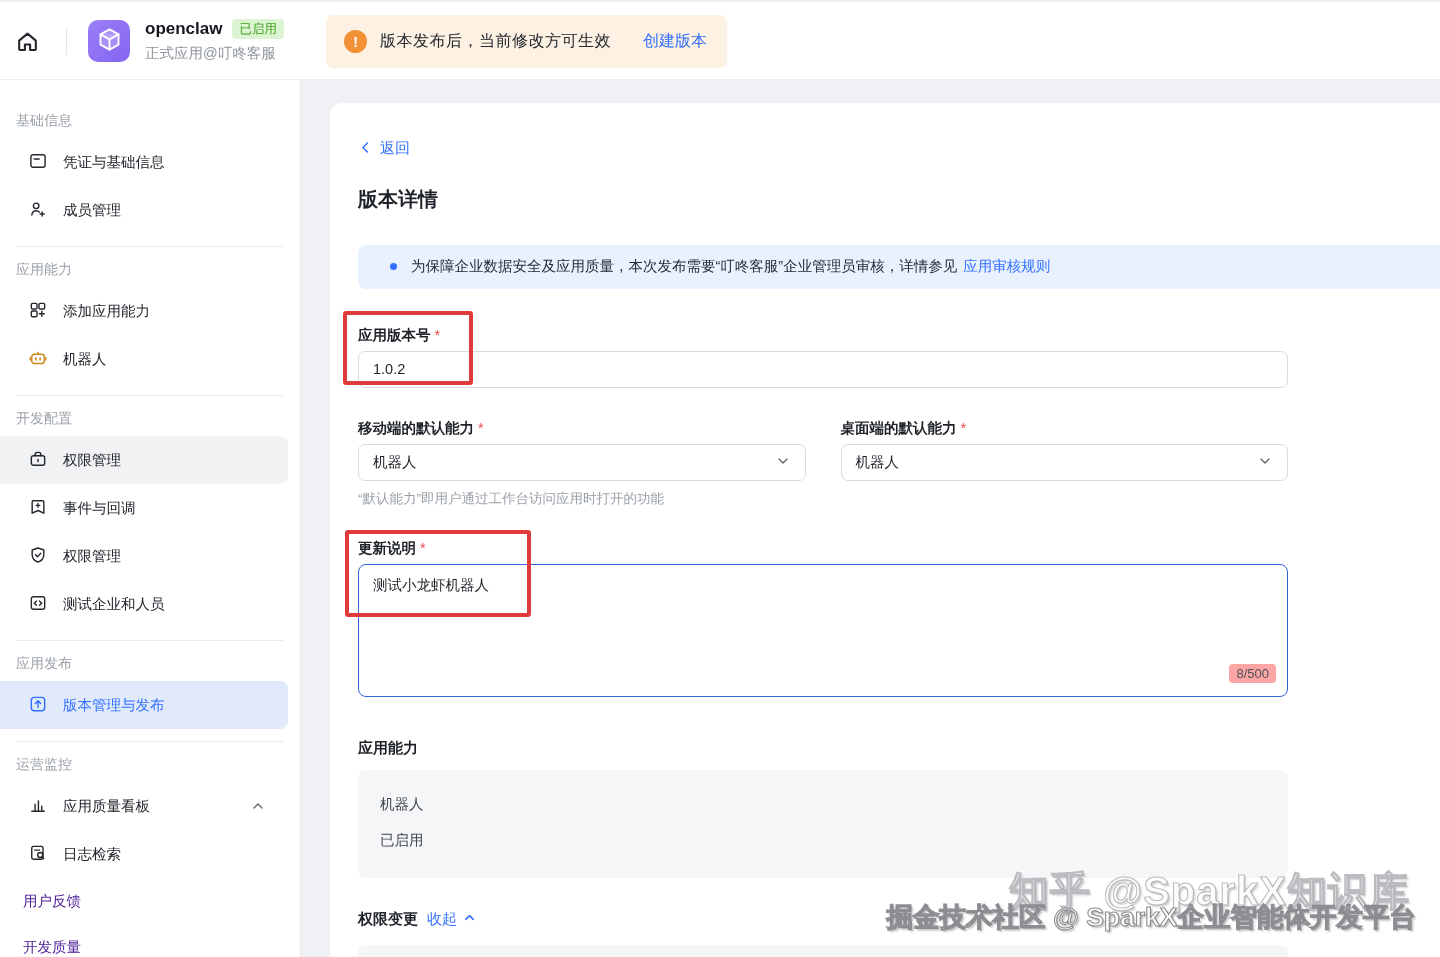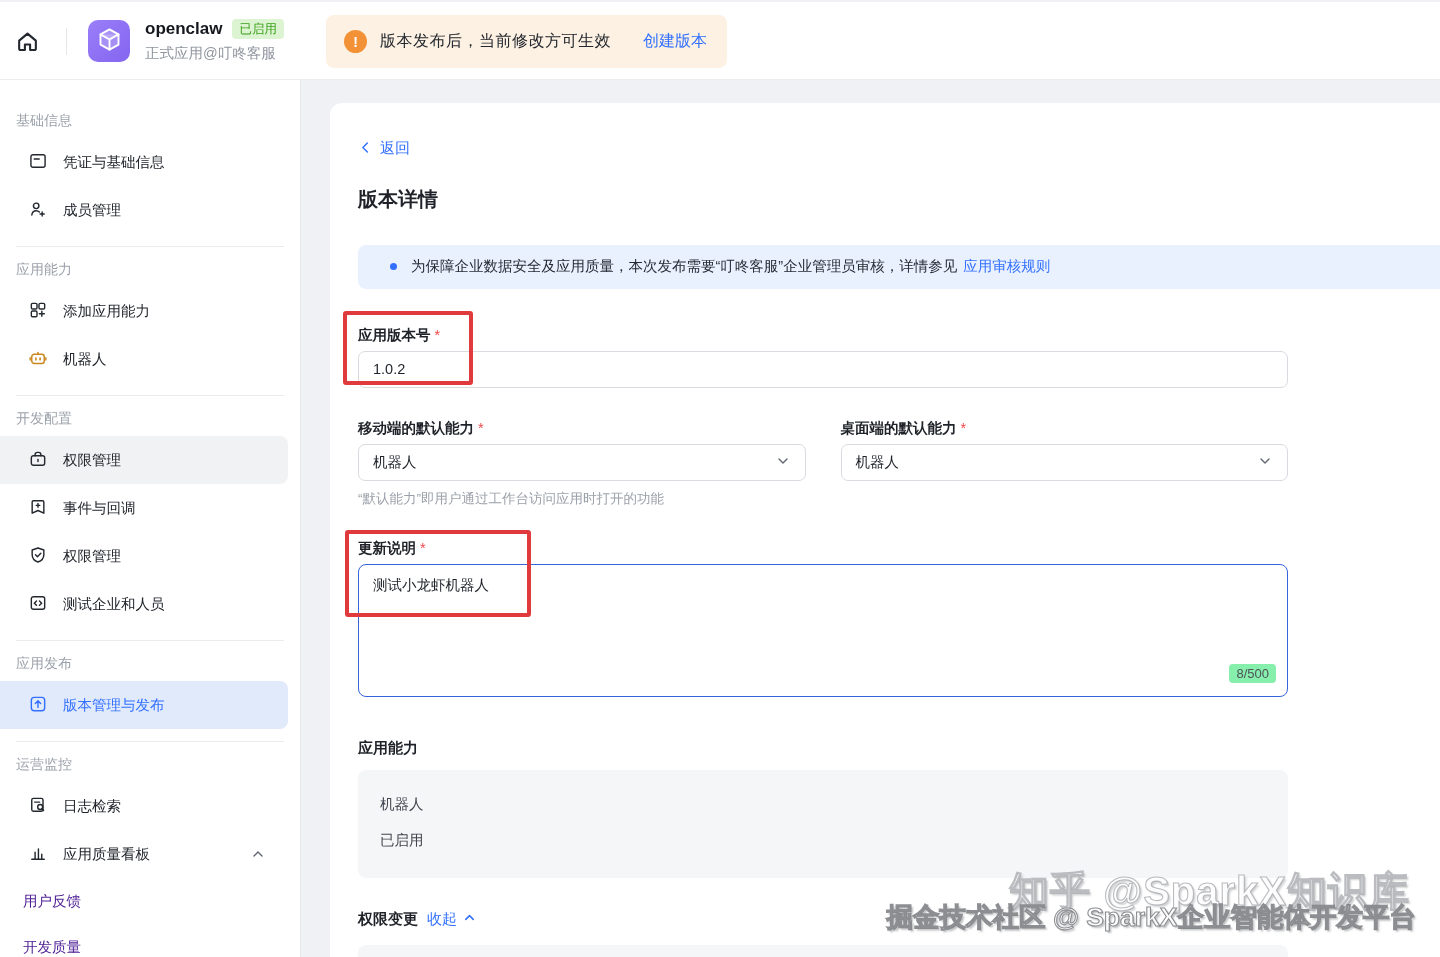--- a/index.html
+++ b/index.html
@@ -57,21 +57,21 @@
                padding:0 14px; font-size:14.5px; color:#1f2329; font-family:inherit; background:#fff; outline:none; }
   .selects-row{ display:flex; gap:35px; width:930px; margin-top:30px; }
   .select-col{ width:448px; }
   .select-col .field-label{ margin-top:0; width:auto; }
   .select-box{ margin-top:6px; height:37px; border:1px solid #d8dbe0; border-radius:7px; display:flex;
                align-items:center; justify-content:space-between; padding:0 14px; font-size:14.5px; cursor:pointer; background:#fff; }
   .hint{ margin-top:9px; font-size:13.5px; color:#9ba1aa; }
   .textarea-wrap{ position:relative; width:930px; margin-top:6px; }
   .notes{ width:100%; height:133px; border:1.5px solid #3565d8; border-radius:8px; padding:11px 14px;
           font-size:14.5px; color:#1f2329; font-family:inherit; resize:none; outline:none; display:block; }
-  .counter{ position:absolute; right:12px; bottom:14px; background:#86efac; border-radius:4px;
+  .counter{ position:absolute; right:12px; bottom:14px; background:#fca5a5; border-radius:4px;
             padding:2px 7px; font-size:13px; color:#4d525a; }
   .section-title{ margin-top:42px; font-size:15px; font-weight:700; color:#1f2329; }
   .cap-card{ margin-top:12px; width:930px; height:108px; background:#f5f6f8; border-radius:8px;
              padding:25px 22px; font-size:14.5px; color:#41464e; }
   .cap-status{ margin-top:17px; }
   .perm-row{ margin-top:32px; display:flex; align-items:center; gap:9px; font-size:15px; }
   .perm-title{ font-weight:700; }
   .collapse-link{ color:#3370ff; cursor:pointer; display:flex; gap:5px; }
   .bottom-sliver{ margin-top:16px; width:930px; height:60px; background:#f5f6f8; border-radius:8px; }
 
@@ -222,40 +222,40 @@
       </span>
       <span>版本管理与发布</span>
     </div>
 
     <div class="sb-divider"></div>
 
     <div class="sec-label">运营监控</div>
     <div class="nav-item">
       <span>
         <svg width="20" height="20" viewBox="0 0 24 24" fill="none" stroke="#23272e" stroke-width="1.7" stroke-linecap="round" stroke-linejoin="round">
+          <path d="M4.5 19.5h15M8.5 19.5V11M12.5 19.5V7M16.5 19.5v-6"></path>
+        </svg>
+      </span>
+      <span>应用质量看板</span>
+      <span class="nav-chevron">
+        <svg width="16" height="16" viewBox="0 0 20 20" fill="none" stroke="#5f6570" stroke-width="1.7" stroke-linecap="round" stroke-linejoin="round">
+          <path d="m5 12.5 5-5 5 5"></path>
+        </svg>
+      </span>
+    </div>
+    <div class="nav-item">
+      <span>
+        <svg width="20" height="20" viewBox="0 0 24 24" fill="none" stroke="#23272e" stroke-width="1.7" stroke-linecap="round" stroke-linejoin="round">
           <rect x="4.5" y="4" width="13.5" height="15.5" rx="2"></rect>
             <path d="M8 8.5h6"></path>
           <circle cx="14.6" cy="14.4" r="3" fill="#fff"></circle>
             <path d="m16.8 16.6 1.9 1.9"></path>
         </svg>
       </span>
       <span>日志检索</span>
-    </div>
-    <div class="nav-item">
-      <span>
-        <svg width="20" height="20" viewBox="0 0 24 24" fill="none" stroke="#23272e" stroke-width="1.7" stroke-linecap="round" stroke-linejoin="round">
-          <path d="M4.5 19.5h15M8.5 19.5V11M12.5 19.5V7M16.5 19.5v-6"></path>
-        </svg>
-      </span>
-      <span>应用质量看板</span>
-      <span class="nav-chevron">
-        <svg width="16" height="16" viewBox="0 0 20 20" fill="none" stroke="#5f6570" stroke-width="1.7" stroke-linecap="round" stroke-linejoin="round">
-          <path d="m5 12.5 5-5 5 5"></path>
-        </svg>
-      </span>
     </div>
     <div class="nav-sub">
       <span>用户反馈</span>
     </div>
     <div class="nav-sub">
       <span>开发质量</span>
     </div>
   </aside>
 
   <main class="content">

